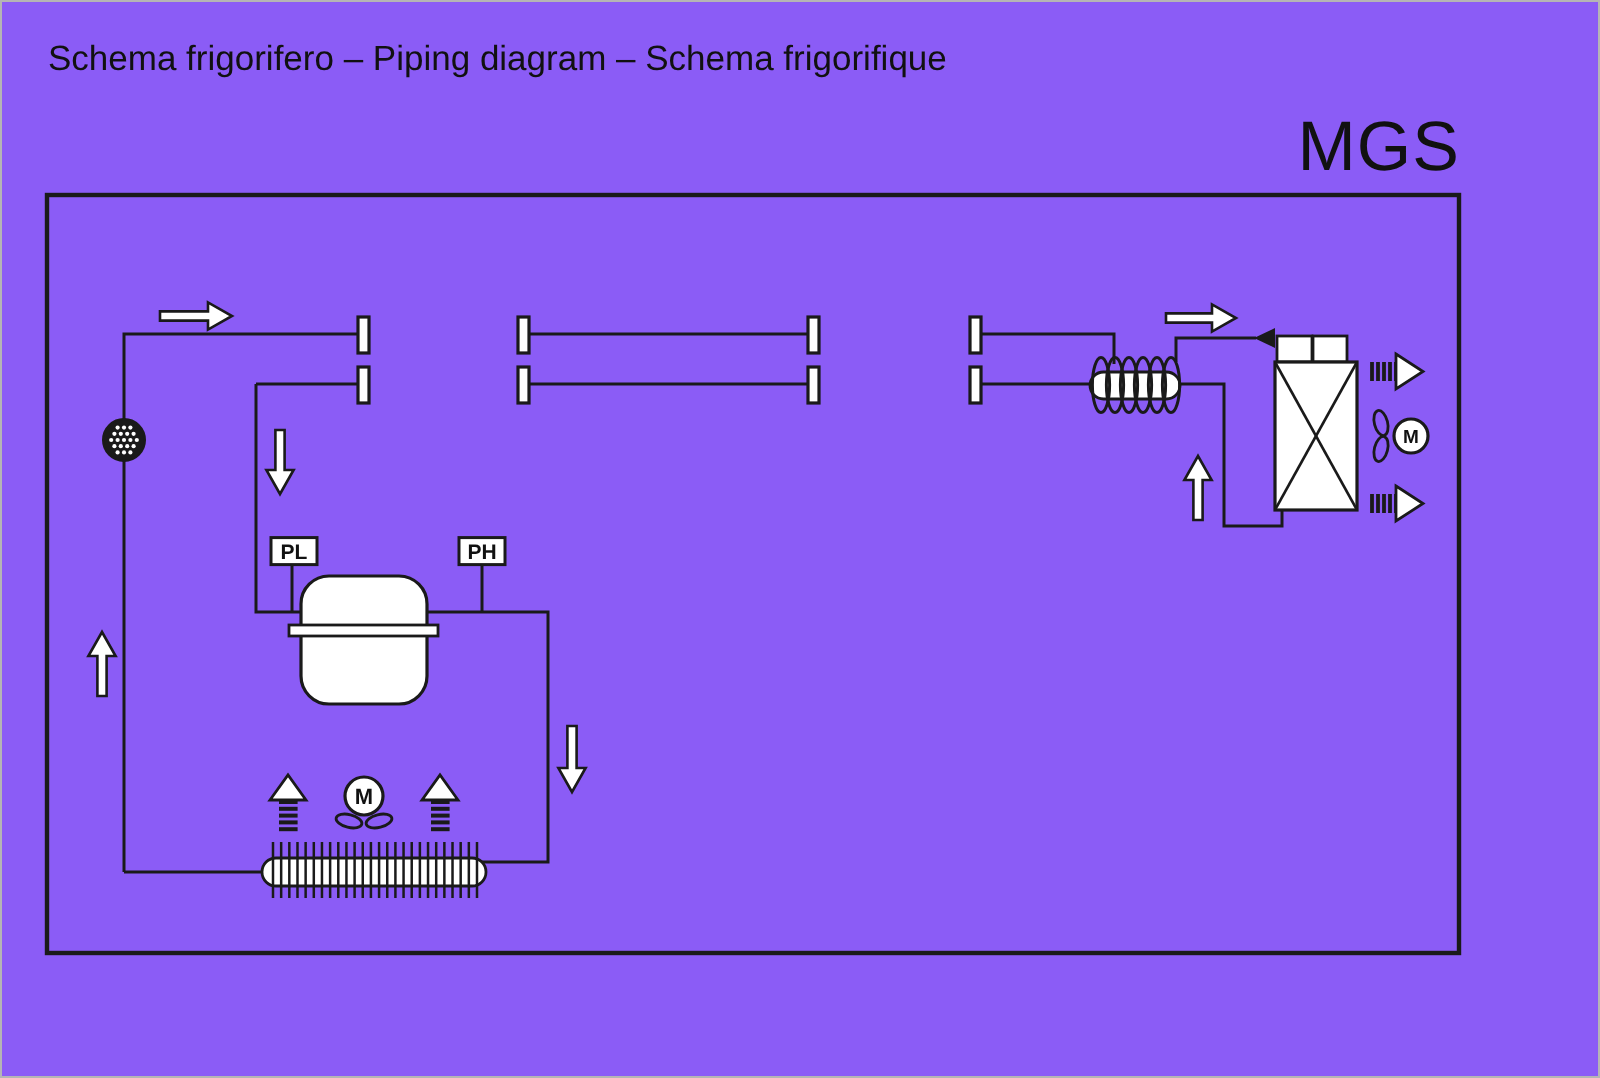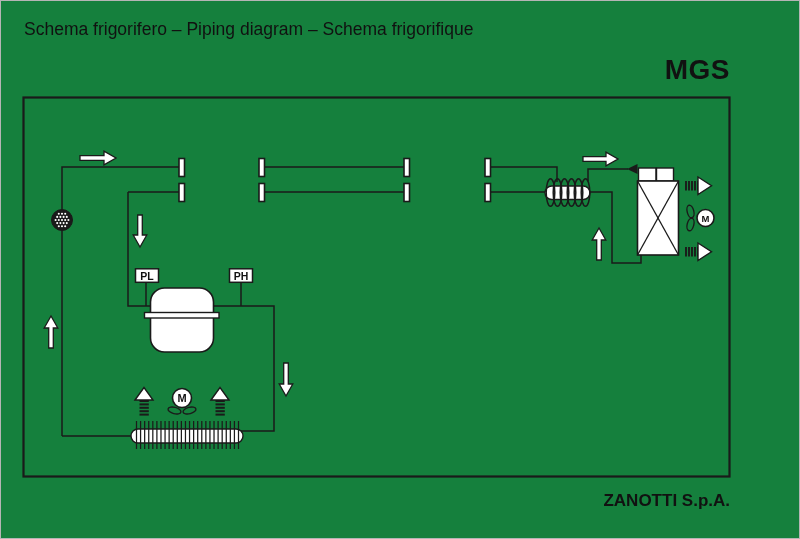--- a/index.html
+++ b/index.html
@@ -1,22 +1,22 @@
 <!DOCTYPE html>
 <html><head>
 <meta charset="utf-8">
 <style>
   html,body{margin:0;padding:0;background:#fff;}
   .page{
-    position:relative;width:800px;height:539px;background:#15803d;
+    position:relative;width:800px;height:539px;background:#8b5cf6;
     font-family:"Liberation Sans",sans-serif;color:#111;
     box-shadow:inset 0 0 0 1px #b5b5b5;overflow:hidden;
   }
   .title{position:absolute;left:24px;top:20px;font-size:17.5px;line-height:19.5px;color:#111;}
-  .model{position:absolute;right:70px;top:54px;font-size:28px;font-weight:bold;letter-spacing:.5px;margin-left:30px;}
+  .model{position:absolute;right:70px;top:54px;font-size:35px;font-weight:normal;letter-spacing:.5px;margin-left:30px;}
   .footer{position:absolute;right:70px;top:491px;font-size:17px;font-weight:bold;}
   svg.diagram{position:absolute;left:0;top:0;}
   svg.diagram text{font-family:"Liberation Sans",sans-serif;font-weight:bold;fill:#111;}
 </style>
 </head>
 <body>
 
 <div class="page">
 
   <div class="title">
@@ -197,14 +197,13 @@
     <g id="g-arrows">
         <polygon points="80,155.7 104,155.7 104,151.2 116,158 104,164.8 104,160.3 80,160.3" fill="#fff" stroke="#1a1a1a" stroke-width="1.3"></polygon>
         <polygon points="583,156.7 606,156.7 606,152.2 618,159 606,165.8 606,161.3 583,161.3" fill="#fff" stroke="#1a1a1a" stroke-width="1.3"></polygon>
         <polygon points="137.7,215 137.7,235 133.2,235 140,247 146.8,235 142.3,235 142.3,215" fill="#fff" stroke="#1a1a1a" stroke-width="1.3"></polygon>
         <polygon points="283.7,363 283.7,384 279.2,384 286,396 292.8,384 288.3,384 288.3,363" fill="#fff" stroke="#1a1a1a" stroke-width="1.3"></polygon>
         <polygon points="48.7,348 48.7,328 44.2,328 51,316 57.8,328 53.3,328 53.3,348" fill="#fff" stroke="#1a1a1a" stroke-width="1.3"></polygon>
         <polygon points="596.7,260 596.7,240 592.2,240 599,228 605.8,240 601.3,240 601.3,260" fill="#fff" stroke="#1a1a1a" stroke-width="1.3"></polygon>
       </g>
   </svg>
 
-  <div class="footer">ZANOTTI S.p.A.</div>
 </div>
 
 </body></html>

